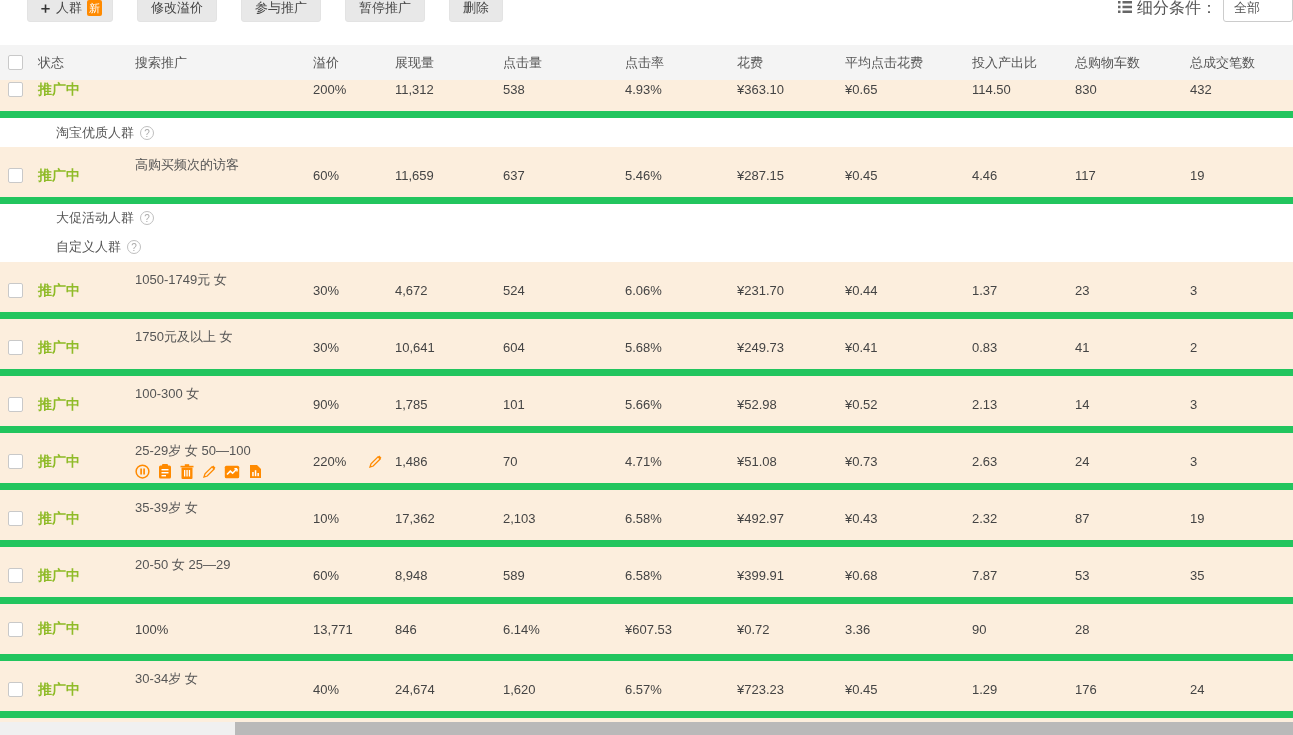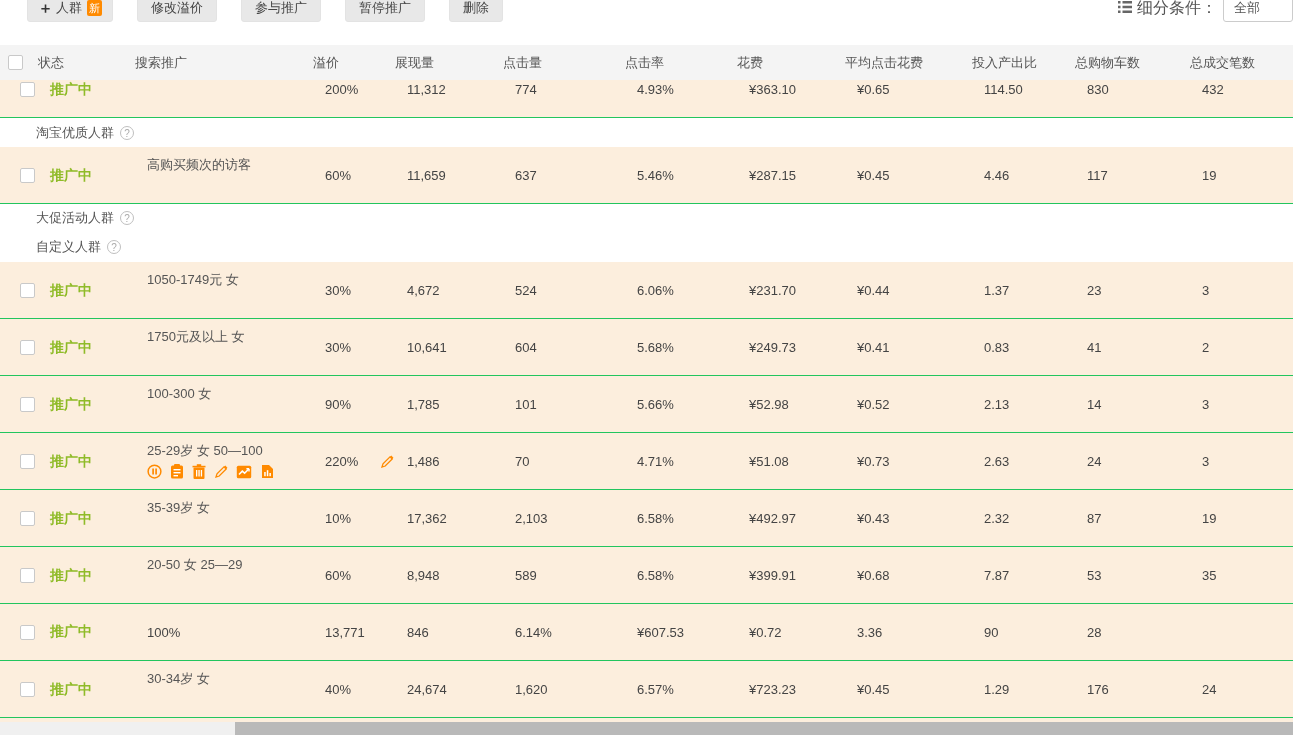--- a/index.html
+++ b/index.html
@@ -25,31 +25,31 @@
 
   
   .grid { display:grid; grid-template-columns:30px 97px 178px 82px 108px 122px 112px 108px 127px 103px 115px 1fr; }
   .cell { padding-left:8px; font-size:13px; color:#444; overflow:hidden; white-space:nowrap; }
   .thead { height:35px; margin-top:23px; background:#f4f4f4; align-items:center; }
   .thead .cell { color:#555; }
   .chk { width:15px; height:15px; background:#fff; border:1px solid #c9c9c9; border-radius:2px; display:inline-block; }
   .c-check { display:flex; align-items:center; }
 
   .table-body { height:642px; overflow:hidden; position:relative; }
-  .row { height:57px; background:#fceedd; align-items:center; border-bottom:1px solid #22c55e; position:relative;padding-left:12px; }
+  .row { height:57px; background:#fceedd; align-items:center; border-bottom:7px solid #22c55e; position:relative; }
   .row-partial { margin-top:-19px; }
   .status { font-weight:bold; color:#8fbb28; font-size:14px; }
   .name-cell { position:relative; height:57px; }
   .row-name { position:absolute; top:9px; left:8px; font-size:13px; color:#555; }
   .row-actions { position:absolute; top:31px; left:8px; display:flex; align-items:center; gap:8px; }
   .row-actions svg { display:block; }
   .premium-cell { display:flex; align-items:center; }
   .premium-edit { margin-left:22px; display:inline-flex; }
 
-  .section-band { background:#fff; display:flex; align-items:center; padding-left:36px; }
+  .section-band { background:#fff; display:flex; align-items:center; padding-left:56px; }
   .s1 { height:29px; } .s2 { height:27px; } .s3 { height:31px; }
   .section-label { font-size:13px; color:#555; margin-right:6px; }
   .q-icon { width:14px; height:14px; border:1px solid #bfbfbf; border-radius:50%; color:#aaa; font-size:10px;
             line-height:13px; text-align:center; display:inline-block; background:#fff; }
   .sliver { height:4px; background:#fceedd; }
 
   
   .hscroll { position:absolute; left:0; bottom:0; width:1293px; height:13px; background:#f0f0f0; }
   .hscroll-thumb { position:absolute; left:235px; top:0; height:13px; width:1058px; background:#b9b9b9; }
 </style>
@@ -107,21 +107,21 @@
   <div class="table-body">
 
     <div class="grid row row-partial">
       <div class="cell c-check">
           <span class="chk"></span>
         </div>
       <div class="cell status">推广中</div>
       <div class="cell name-cell"></div>
       <div class="cell">200%</div>
       <div class="cell">11,312</div>
-      <div class="cell">774</div>
+      <div class="cell">538</div>
       <div class="cell">4.93%</div>
       <div class="cell">¥363.10</div>
       <div class="cell">¥0.65</div>
       <div class="cell">114.50</div>
       <div class="cell">830</div>
       <div class="cell">432</div>
     </div>
 
     <div class="section-band s1">
       <span class="section-label">淘宝优质人群</span>

